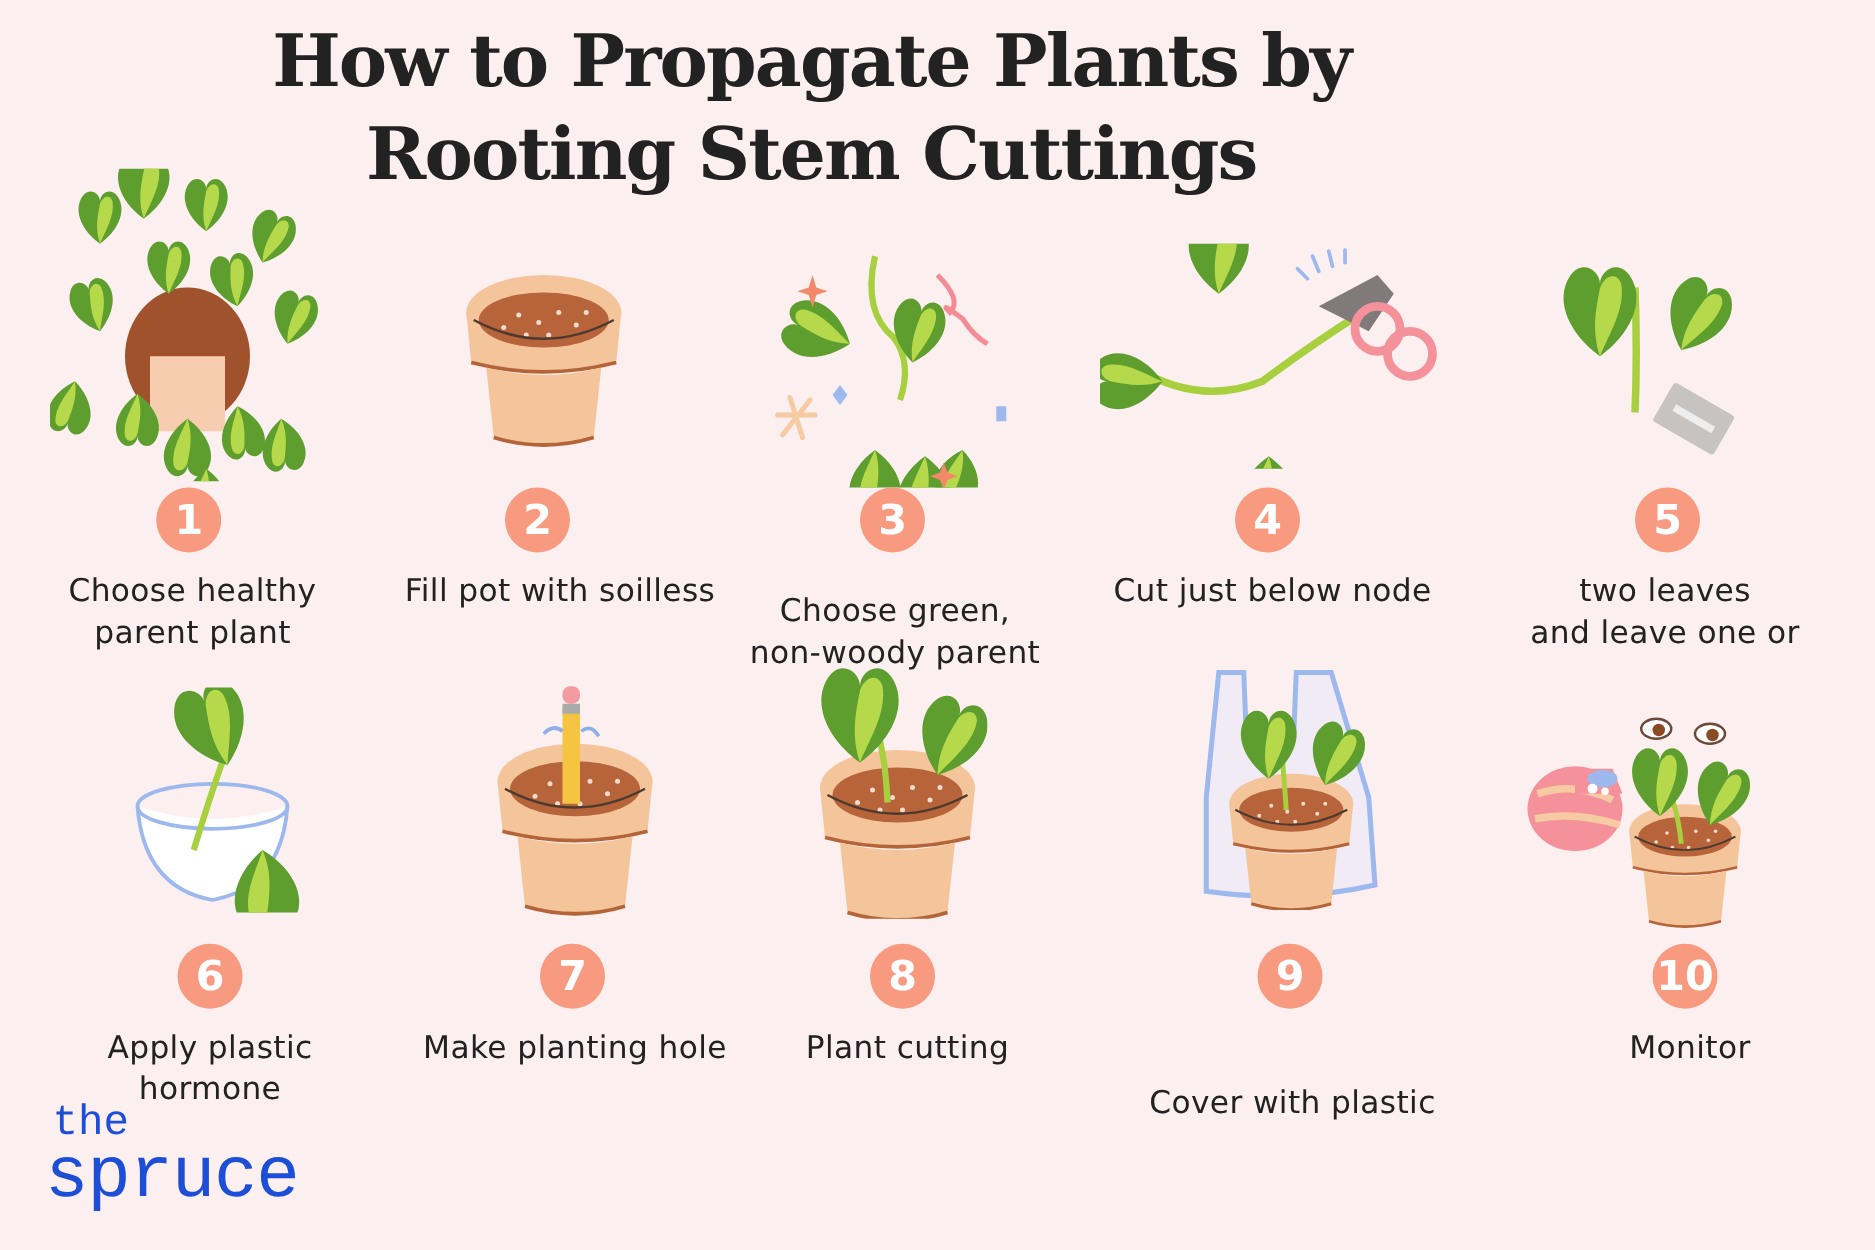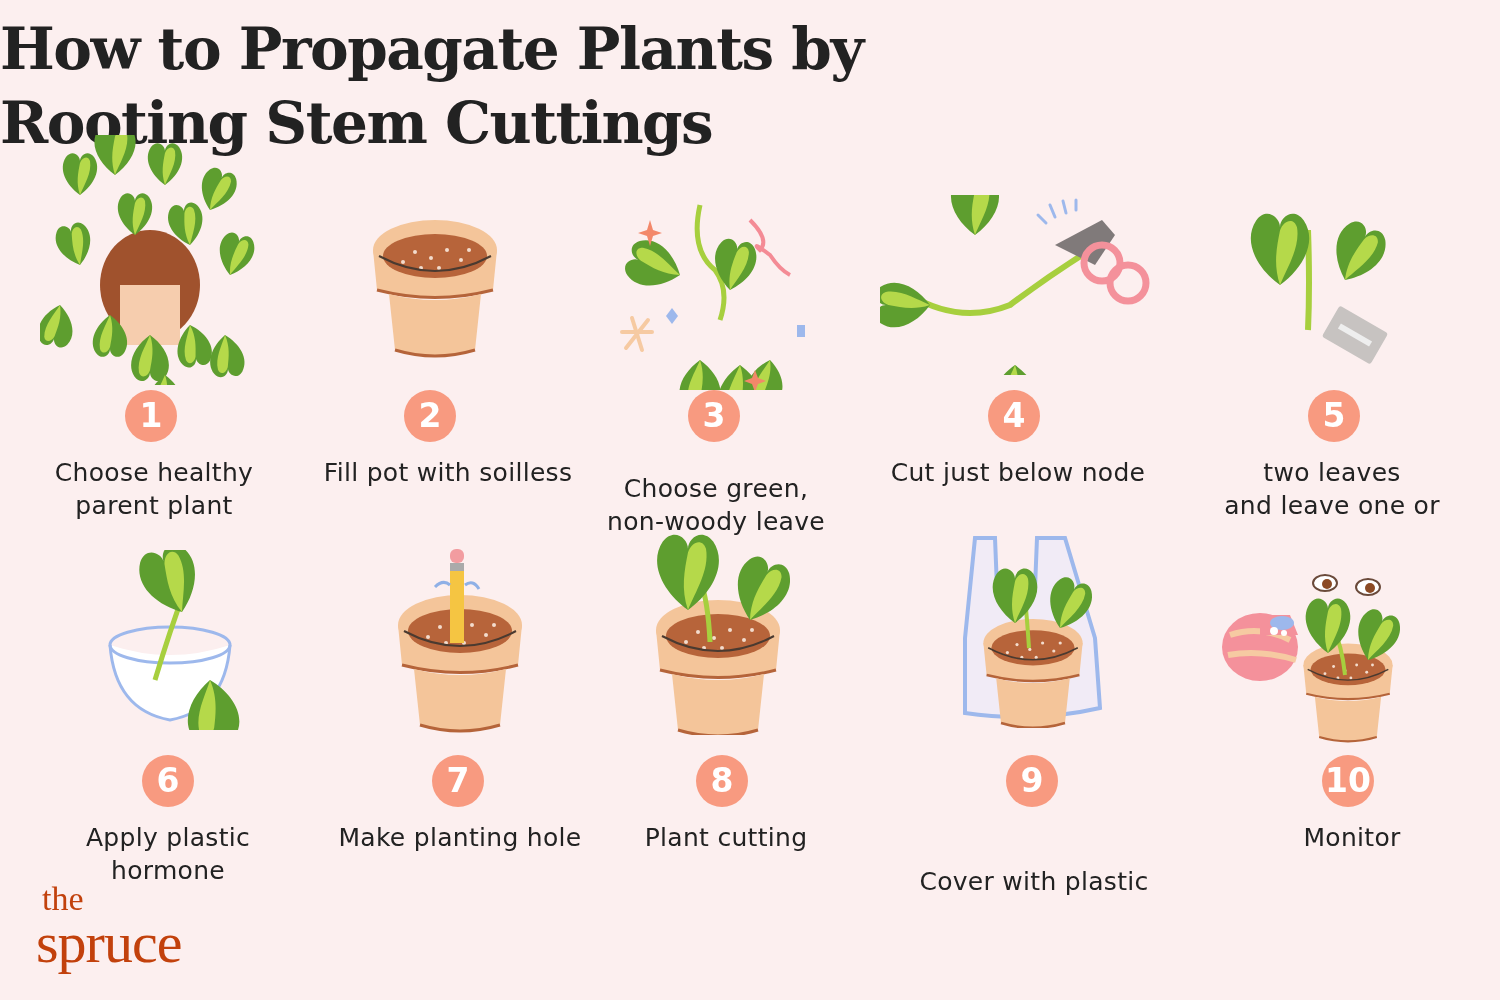--- a/index.html
+++ b/index.html
@@ -3,40 +3,40 @@
 <meta charset="utf-8">
 <style>
   html, body { margin: 0; padding: 0; }
   body {
     width: 1500px; height: 1000px; overflow: hidden; position: relative;
     background: #fcefef;
     font-family: "Liberation Sans", "DejaVu Sans", sans-serif;
     color: #232323;
   }
   .title {
-    position: absolute; left: 0; top: 12px; width: 1298px; text-align: left;
+    position: absolute; left: 0; top: 12px; width: 1298px; text-align: center;
     font-family: "DejaVu Serif", "Liberation Serif", serif;
     font-weight: bold; font-size: 58px; line-height: 74px; color: #222;
     letter-spacing: -1.5px;
   }
   .title span { display: block; }
   .illus { position: absolute; }
   .badge {
     position: absolute; width: 52px; height: 52px; border-radius: 50%;
     background: #f89a80; color: #fff; font-weight: bold; font-size: 33px;
     line-height: 52px; text-align: center; font-family: "DejaVu Sans", sans-serif;
   }
   .label {
     position: absolute; width: 320px; text-align: center;
     font-family: "DejaVu Sans", sans-serif; font-size: 25px; line-height: 33px;
     color: #222; font-weight: normal; letter-spacing: 0.3px;
   }
   .logo {
     position: absolute; left: 36px; top: 882px;
-    font-family: Liberation Serif, serif; color: #c2410c;
+    font-family: Liberation Mono, monospace; color: #1d4ed8;
   }
   .logo .the { font-size: 34px; line-height: 34px; display: block; margin-left: 6px; }
   .logo .spruce { font-size: 58px; line-height: 54px; display: block; letter-spacing: -1px; }
 </style>
 </head>
 <body>
 
 <svg width="0" height="0" style="position:absolute">
   <defs>
     <g id="leaf">
@@ -161,21 +161,21 @@
     <rect x="177" y="125" width="8" height="12" fill="#9db8ec"></rect>
     <g stroke="#f6caa2" stroke-width="4" stroke-linecap="round">
       <line x1="12" y1="118" x2="22" y2="150"></line>
         <line x1="2" y1="132" x2="32" y2="132"></line>
         <line x1="6" y1="148" x2="28" y2="120"></line>
     </g>
   </svg>
   <div class="badge" style="left:688px;top:390px">3</div>
   <div class="label" style="left:556px;top:472px">
     <div>Choose green,</div>
-    <div>non-woody leave</div>
+    <div>non-woody parent</div>
   </div>
 </div>
 
 <div>
   <svg class="illus" style="left:880px;top:195px" width="280" height="180">
     <path d="M30,100 Q80,130 130,110 Q170,80 210,55" stroke="#a7cf3e" stroke-width="6" fill="none"></path>
     <g transform="translate(50,110) rotate(-90) scale(1.3)">
         <use href="#leaf"></use>
       </g>
     <g transform="translate(95,40) scale(1.4)">

